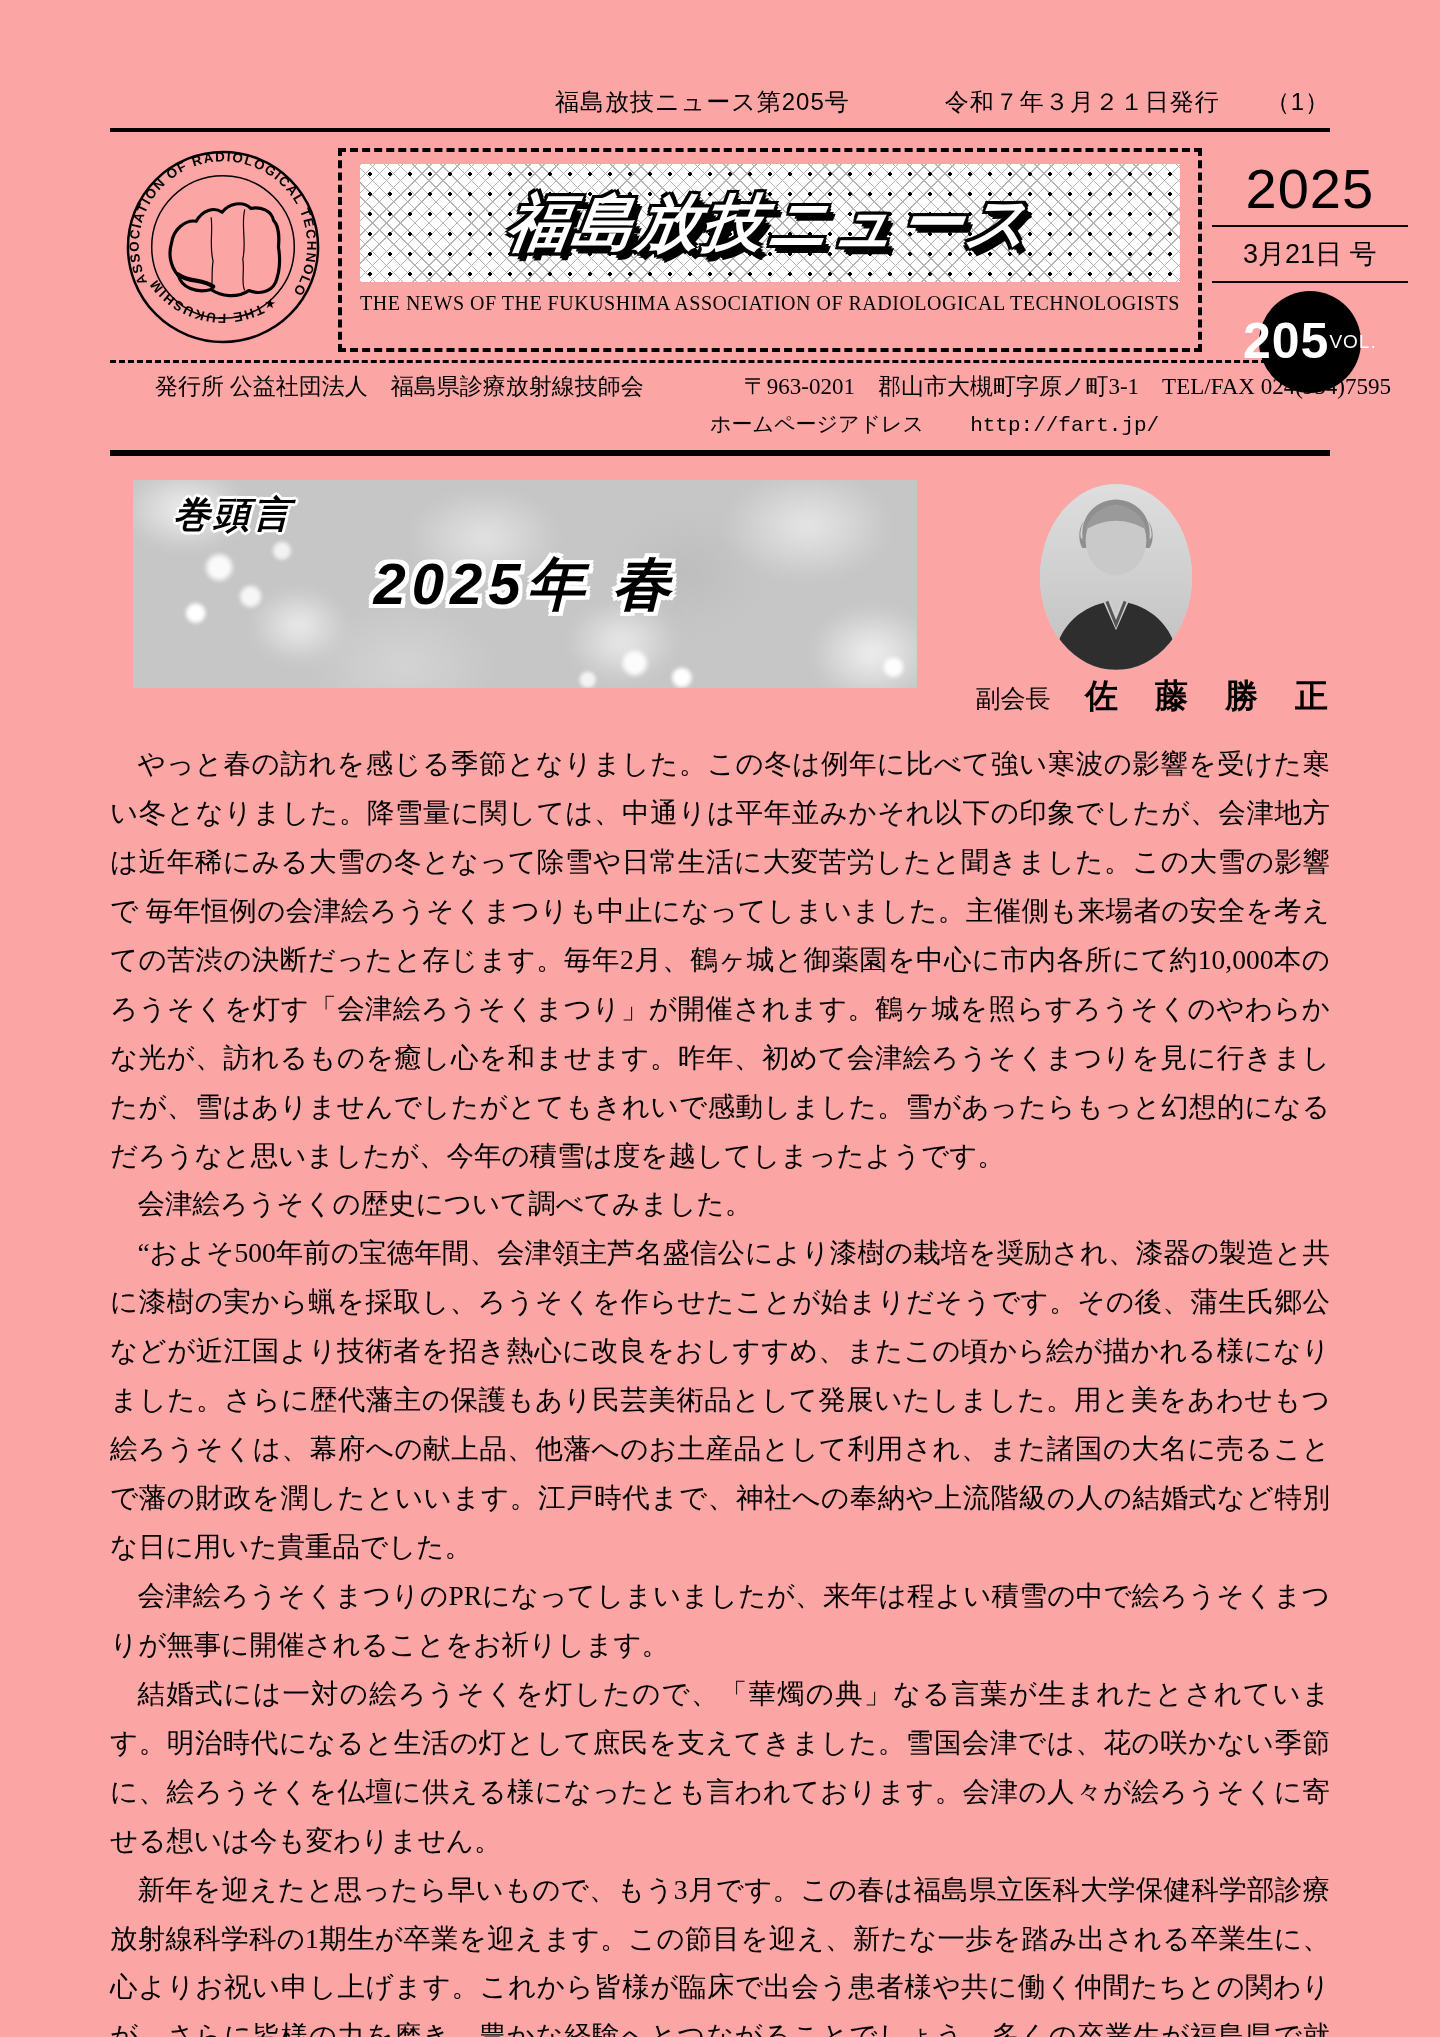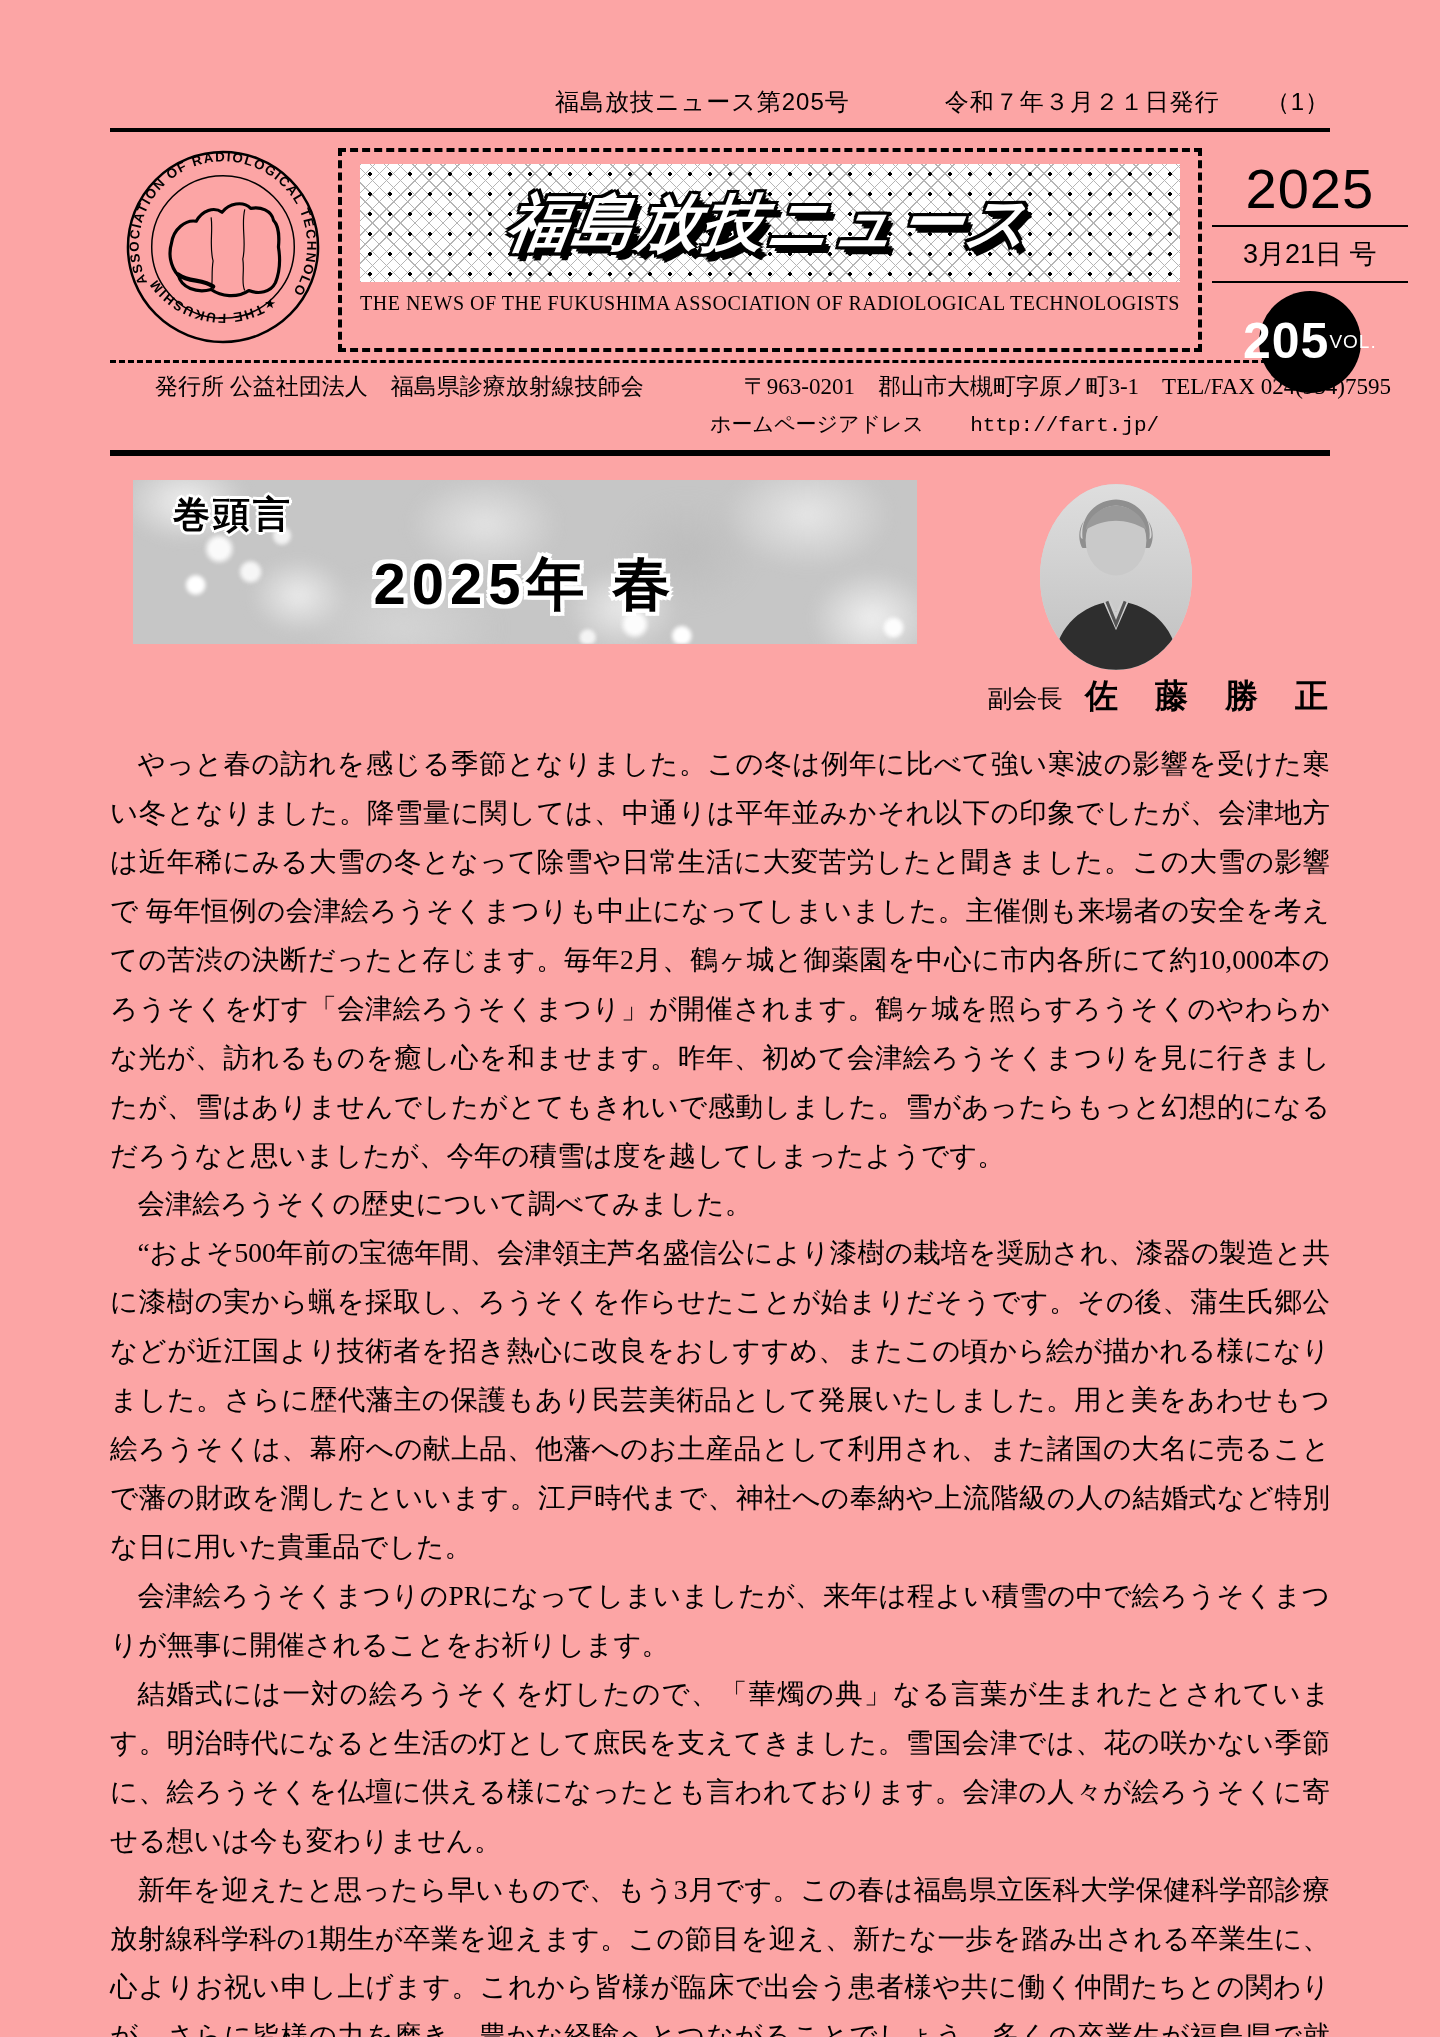--- a/index.html
+++ b/index.html
@@ -57,22 +57,23 @@
   .pub-line { display:flex; margin-top:8px; font-family:"Liberation Serif","DejaVu Serif",serif; font-size:23px; white-space:nowrap; }
   .pub-line .pub-left { margin-left:45px; }
   .pub-line .pub-right { margin-left:100px; }
   .pub-line2 { margin-top:8px; padding-left:600px; font-family:Liberation Mono, monospace; font-size:21px; }
   .pub-line2 a { color:#000; text-decoration:none; }
   .thick-rule { border-top:6px solid #000; margin-top:12px; }
 
   
   .feature { position:relative; margin-top:24px; height:236px; }
   .photo {
-    position:absolute; left:23px; top:0; width:784px; height:164px; overflow:hidden;
+    position:absolute; left:23px; top:0; width:784px; height:208px; overflow:hidden;
     background-color:#c6c6c6;
+    font-style:italic;
   }
   .photo .blur-blobs {
     position:absolute; inset:-12px; filter:blur(7px);
     background-image:
       radial-gradient(ellipse 90px 60px at 8% 18%, #efefef 0%, rgba(239,239,239,0) 70%),
       radial-gradient(ellipse 70px 55px at 22% 68%, #ececec 0%, rgba(236,236,236,0) 70%),
       radial-gradient(ellipse 110px 70px at 45% 30%, #e3e3e3 0%, rgba(227,227,227,0) 70%),
       radial-gradient(ellipse 80px 60px at 62% 75%, #eaeaea 0%, rgba(234,234,234,0) 70%),
       radial-gradient(ellipse 120px 80px at 85% 25%, #e6e6e6 0%, rgba(230,230,230,0) 70%),
       radial-gradient(ellipse 90px 70px at 93% 80%, #f0f0f0 0%, rgba(240,240,240,0) 70%),
@@ -99,21 +100,21 @@
     position:absolute; left:0; width:100%; top:66px; text-align:center;
     font-size:58px; font-weight:bold; letter-spacing:6px;
     text-shadow:2px 2px 0 #fff,-2px -2px 0 #fff,2px -2px 0 #fff,-2px 2px 0 #fff,4px 0 0 #fff,-4px 0 0 #fff,0 4px 0 #fff,0 -4px 0 #fff,4px 4px 0 #fff,-4px 4px 0 #fff,4px -4px 0 #fff,-4px -4px 0 #fff;
   }
   .portrait {
     position:absolute; left:930px; top:4px; width:152px; height:186px;
     border-radius:50%; overflow:hidden; background:#d6d6d6;
   }
   .portrait svg { display:block; width:100%; height:100%; }
   .byline { position:absolute; right:0; top:194px; white-space:nowrap; }
-  .byline .role { font-size:25px; margin-right:18px; }
+  .byline .role { font-size:25px; margin-right:30px; }
   .byline .name { font-size:33px; font-weight:600; letter-spacing:2px; }
 
   
   .article {
     margin-top:24px; font-family:"Liberation Serif","DejaVu Serif",serif;
     font-size:27.5px; line-height:1.78; text-align:justify;
   }
   .article p { margin:0; text-indent:1em; }
 
   

